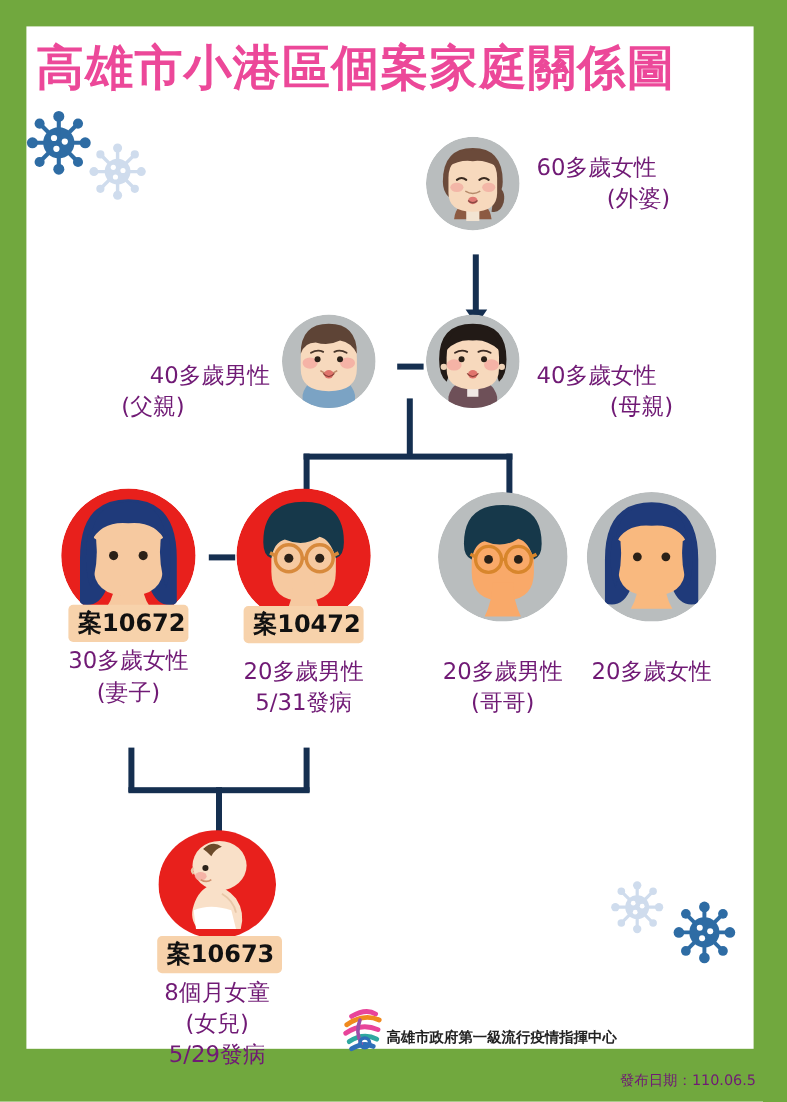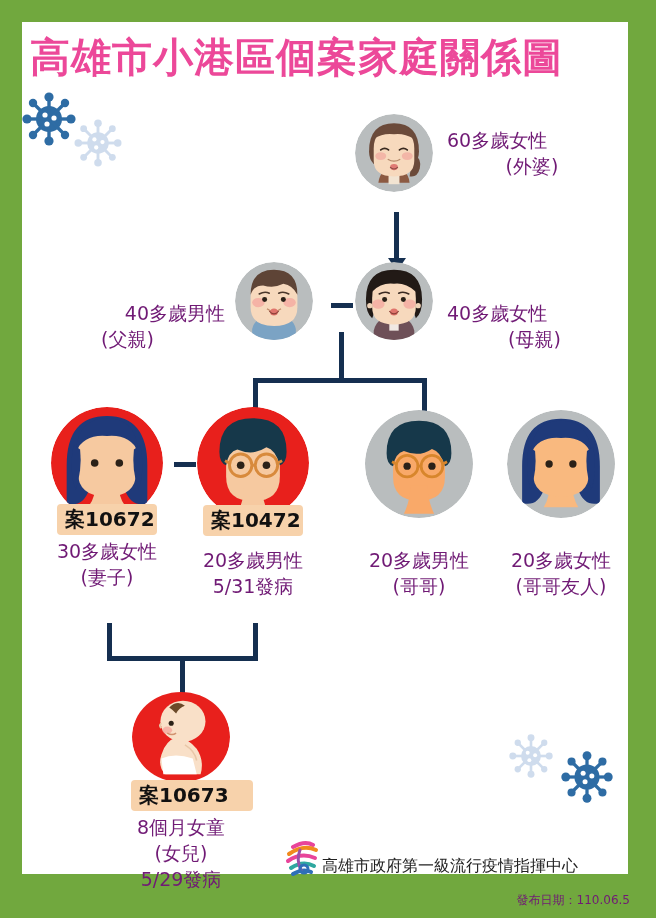--- a/index.html
+++ b/index.html
@@ -36,20 +36,21 @@
     color: #701a75; font-size: 19px; line-height: 26px;
     white-space: nowrap;
   }
   .caseTag {
     position: absolute;
     background: #f7d2ab;
     border-radius: 4px;
     color: #111;
     font-size: 20px;
     font-weight: bold;
+    text-align: center;
     padding: 2px 8px;
     white-space: nowrap;
   }
 
   
   .vline { position: absolute; background: #152f50; width: 5px; }
   .hline { position: absolute; background: #152f50; height: 5px; }
   .arrowhead {
     position: absolute;
     width: 0; height: 0;
@@ -62,22 +63,23 @@
     height: 5px; width: 22px;
   }
 
   
   .virus { position: absolute; }
 
   
   #footer-org {
     position: absolute;
     left: 322px; top: 856px;
-    font-size: 16px; color: #222;
+    font-size: 12px; color: #222;
     white-space: nowrap;
+    font-weight: bold;
   }
   #logo { position: absolute; left: 283px; top: 838px; }
   #footer-date {
     position: absolute;
     right: 26px; top: 892px;
     font-size: 12px; color: #701a75;
     white-space: nowrap;
   }
 </style>
 </head>
@@ -344,52 +346,51 @@
       </g>
       <circle cx="39" cy="52" r="3.4" fill="#2b2118"></circle>
       <circle cx="62" cy="52" r="3.4" fill="#2b2118"></circle>
     </svg>
     <div class="label" style="left:-18px; top:137px; width:144px;">
       <div>20多歲男性</div>
       <div>(哥哥)</div>
     </div>
   </div>
 
-  <div class="node" style="left:485px; top:388px;">
+  <div class="node" style="left:467px; top:388px;">
     <svg class="avatar" width="108" height="108" viewBox="0 0 100 100">
       <circle cx="50" cy="50" r="50" fill="#b9bdbe"></circle>
       <path d="M14 52 Q14 8 50 8 Q86 8 86 52 L86 86 Q72 90 66 74 Q58 62 50 62 Q42 62 34 74 Q28 90 14 86 Z" fill="#1f3a7a"></path>
       <path d="M40 66 Q40 80 34 90 L66 90 Q60 80 60 66 Z" fill="#f9b97f"></path>
       <path d="M24 42 Q24 16 50 16 Q76 16 76 42 L76 58 Q76 80 50 80 Q24 80 24 58 Z" fill="#f9b97f"></path>
       <path d="M22 40 Q24 10 50 10 Q76 10 78 40 Q70 24 50 26 Q30 24 22 40 Z" fill="#1f3a7a"></path>
       <path d="M20 34 Q16 58 22 74 Q28 56 26 38 Z" fill="#1f3a7a"></path>
       <path d="M80 34 Q84 58 78 74 Q72 56 74 38 Z" fill="#1f3a7a"></path>
       <circle cx="39" cy="50" r="3.4" fill="#2b2118"></circle>
       <circle cx="61" cy="50" r="3.4" fill="#2b2118"></circle>
     </svg>
     <div class="label" style="left:-22px; top:137px; width:152px;">
       <div>20多歲女性</div>
-      <div>(哥哥友人)</div>
     </div>
   </div>
 
   <div class="node" style="left:110px; top:666px;">
     <svg class="avatar" width="98" height="98" viewBox="0 0 100 100">
       <ellipse cx="50" cy="50" rx="50" ry="46" fill="#e8201c"></ellipse>
       <path d="M46 50 Q34 54 30 68 Q26 80 34 88 L70 88 Q74 74 66 62 Q58 52 46 50 Z" fill="#f9e0c8"></path>
       <path d="M30 72 Q44 66 62 72 L66 88 L32 88 Z" fill="#ffffff"></path>
       <ellipse cx="52" cy="34" rx="23" ry="21" fill="#f9e0c8"></ellipse>
       <path d="M38 20 q8 -8 16 -2 q-6 2 -9 8 q-4 -4 -7 -6 z" fill="#6b4a2a"></path>
       <circle cx="40" cy="36" r="2.6" fill="#2b2118"></circle>
       <ellipse cx="36" cy="43" rx="5" ry="3.6" fill="#f4a79e" opacity="0.8"></ellipse>
       <path d="M36 46 q5 3 9 0" stroke="#d1916f" stroke-width="1.4" fill="none"></path>
       <path d="M30 36 q-3 2 0 5" stroke="#e8c7a8" stroke-width="2" fill="none"></path>
       <path d="M54 58 q10 6 12 16" stroke="#e8c7a8" stroke-width="1.6" fill="none"></path>
     </svg>
-    <div class="caseTag" style="left:-1px; top:92px; width:122px;">案10673</div>
+    <div class="caseTag" style="left:-1px; top:92px; width:104px;">案10673</div>
     <div class="label" style="left:-22px; top:126px; width:142px;">
       <div>8個月女童</div>
       <div>(女兒)</div>
       <div>5/29發病</div>
     </div>
   </div>
 
 </div>
 
 <svg id="logo" width="40" height="42" viewBox="0 0 40 42">

